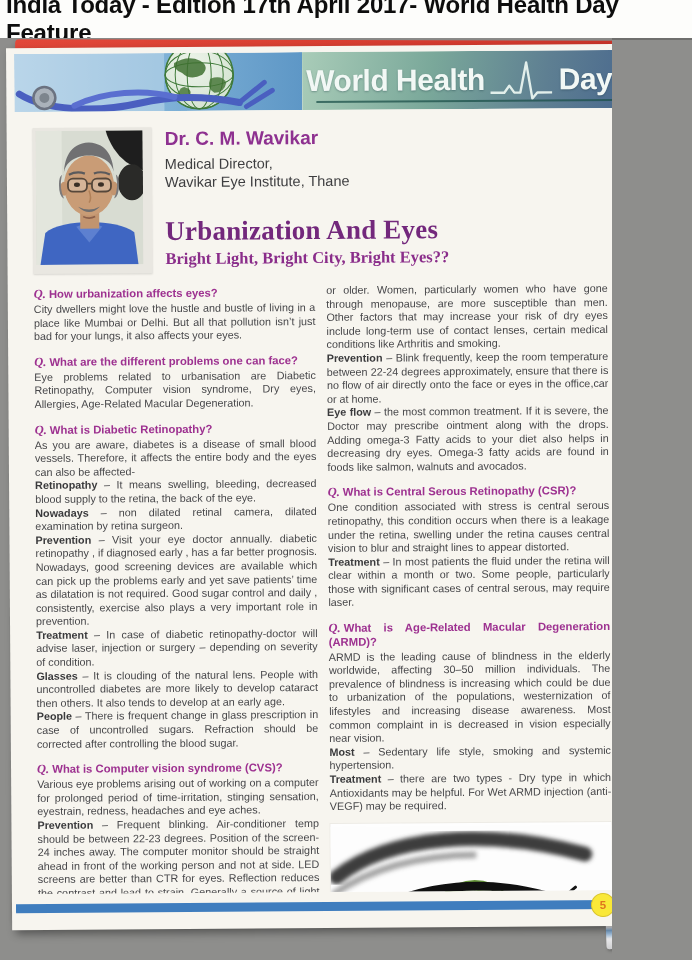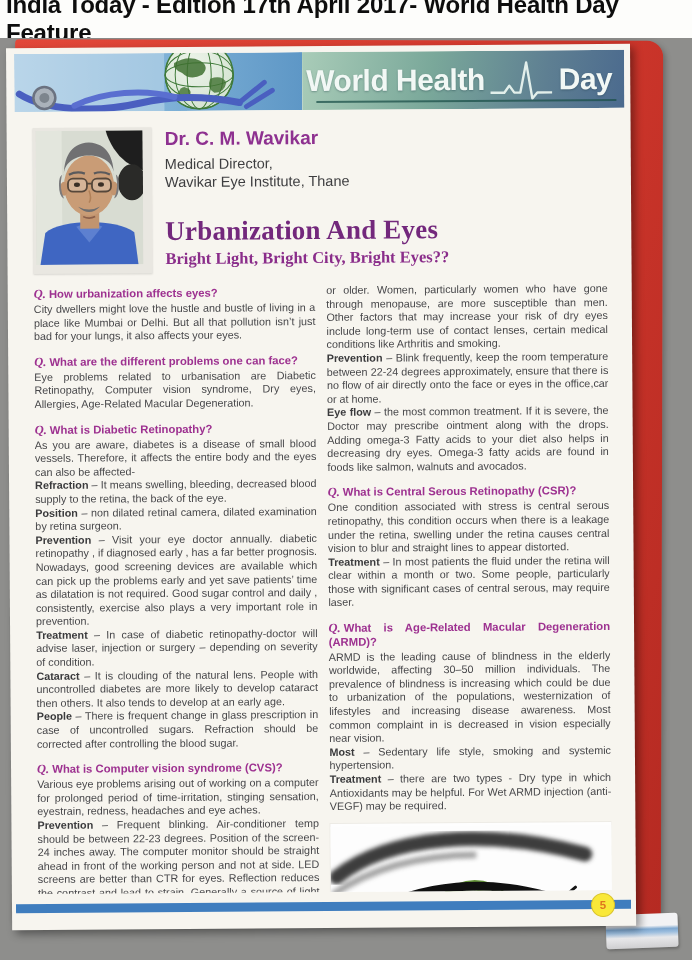--- a/index.html
+++ b/index.html
@@ -11,21 +11,21 @@
   
   .title-strip{
     position:absolute;left:0;top:0;width:692px;height:38px;
     background:#fdfdfb;border-bottom:2px solid #6f6f6d;
     display:flex;align-items:center;
   }
   .title-strip span{
     margin-left:6px;font-size:24px;font-weight:bold;color:#0d0d0d;letter-spacing:-0.2px;
   }
   
-  .scene{position:absolute;left:0;top:38px;width:692px;height:922px;background:#8e8e8c;overflow:hidden;}
+  .scene{position:absolute;left:0;top:38px;width:612px;height:922px;background:#8e8e8c;overflow:hidden;}
   .red-cover{
     position:absolute;left:14px;top:2px;width:648px;height:880px;
     background:linear-gradient(105deg,#e2483a 0%,#d63a2e 55%,#b52a22 100%);
     border-radius:4px 16px 6px 4px;transform:rotate(0.15deg);
     box-shadow:2px 3px 6px rgba(0,0,0,0.3);
   }
   .stack-pages{
     position:absolute;left:606px;top:876px;width:72px;height:34px;transform:rotate(-2deg);
     background:linear-gradient(180deg,#f2f2f4 0%,#f2f2f4 35%,#7fa8d0 45%,#9dbede 55%,#e8e8ea 70%,#cfcfd1 100%);
     border-radius:3px;box-shadow:1px 2px 3px rgba(0,0,0,0.25);
@@ -172,25 +172,25 @@
     </div>
 
     <div class="columns">
       <div class="col">
           <div class="q-head"><span class="q-prefix">Q.</span>How urbanization affects eyes?</div>
           <p class="body-para">City dwellers might love the hustle and bustle of living in a place like Mumbai or Delhi. But all that pollution isn’t just bad for your lungs, it also affects your eyes.</p>
           <div class="q-head"><span class="q-prefix">Q.</span>What are the different problems one can face?</div>
           <p class="body-para">Eye problems related to urbanisation are Diabetic Retinopathy, Computer vision syndrome, Dry eyes, Allergies, Age-Related Macular Degeneration.</p>
           <div class="q-head"><span class="q-prefix">Q.</span>What is Diabetic Retinopathy?</div>
           <p class="body-para">As you are aware, diabetes is a disease of small blood vessels. Therefore, it affects the entire body and the eyes can also be affected-</p>
-          <p class="body-para"><b>Refraction</b> – It means swelling, bleeding, decreased blood supply to the retina, the back of the eye.</p>
-          <p class="body-para"><b>Position</b> – non dilated retinal camera, dilated examination by retina surgeon.</p>
+          <p class="body-para"><b>Retinopathy</b> – It means swelling, bleeding, decreased blood supply to the retina, the back of the eye.</p>
+          <p class="body-para"><b>Nowadays</b> – non dilated retinal camera, dilated examination by retina surgeon.</p>
           <p class="body-para"><b>Prevention</b> – Visit your eye doctor annually. diabetic retinopathy , if diagnosed early , has a far better prognosis. Nowadays, good screening devices are available which can pick up the problems early and yet save patients’ time as dilatation is not required. Good sugar control and daily , consistently, exercise also plays a very important role in prevention.</p>
           <p class="body-para"><b>Treatment</b> – In case of diabetic retinopathy-doctor will advise laser, injection or surgery – depending on severity of condition.</p>
-          <p class="body-para"><b>Cataract</b> – It is clouding of the natural lens. People with uncontrolled diabetes are more likely to develop cataract then others. It also tends to develop at an early age.</p>
+          <p class="body-para"><b>Glasses</b> – It is clouding of the natural lens. People with uncontrolled diabetes are more likely to develop cataract then others. It also tends to develop at an early age.</p>
           <p class="body-para"><b>People</b> – There is frequent change in glass prescription in case of uncontrolled sugars. Refraction should be corrected after controlling the blood sugar.</p>
           <div class="q-head"><span class="q-prefix">Q.</span>What is Computer vision syndrome (CVS)?</div>
           <p class="body-para">Various eye problems arising out of working on a computer for prolonged period of time-irritation, stinging sensation, eyestrain, redness, headaches and eye aches.</p>
           <p class="body-para"><b>Prevention</b> – Frequent blinking. Air-conditioner temp should be between 22-23 degrees. Position of the screen-24 inches away. The computer monitor should be straight ahead in front of the working person and not at side. LED screens are better than CTR for eyes. Reflection reduces the contrast and lead to strain. Generally a source of light should not be placed behind the PC monitor. For more information, please visit wavikareye.com and read “Computer vision syndrome”.</p>
         </div>
       <div class="col">
       <p class="body-para">or older. Women, particularly women who have gone through menopause, are more susceptible than men. Other factors that may increase your risk of dry eyes include long-term use of contact lenses, certain medical conditions like Arthritis and smoking.</p>
           <p class="body-para"><b>Prevention</b> – Blink frequently, keep the room temperature between 22-24 degrees approximately, ensure that there is no flow of air directly onto the face or eyes in the office,car or at home.</p>
           <p class="body-para"><b>Eye flow</b> – the most common treatment. If it is severe, the Doctor may prescribe ointment along with the drops. Adding omega-3 Fatty acids to your diet also helps in decreasing dry eyes. Omega-3 fatty acids are found in foods like salmon, walnuts and avocados.</p>
           <div class="q-head"><span class="q-prefix">Q.</span>What is Central Serous Retinopathy (CSR)?</div>

